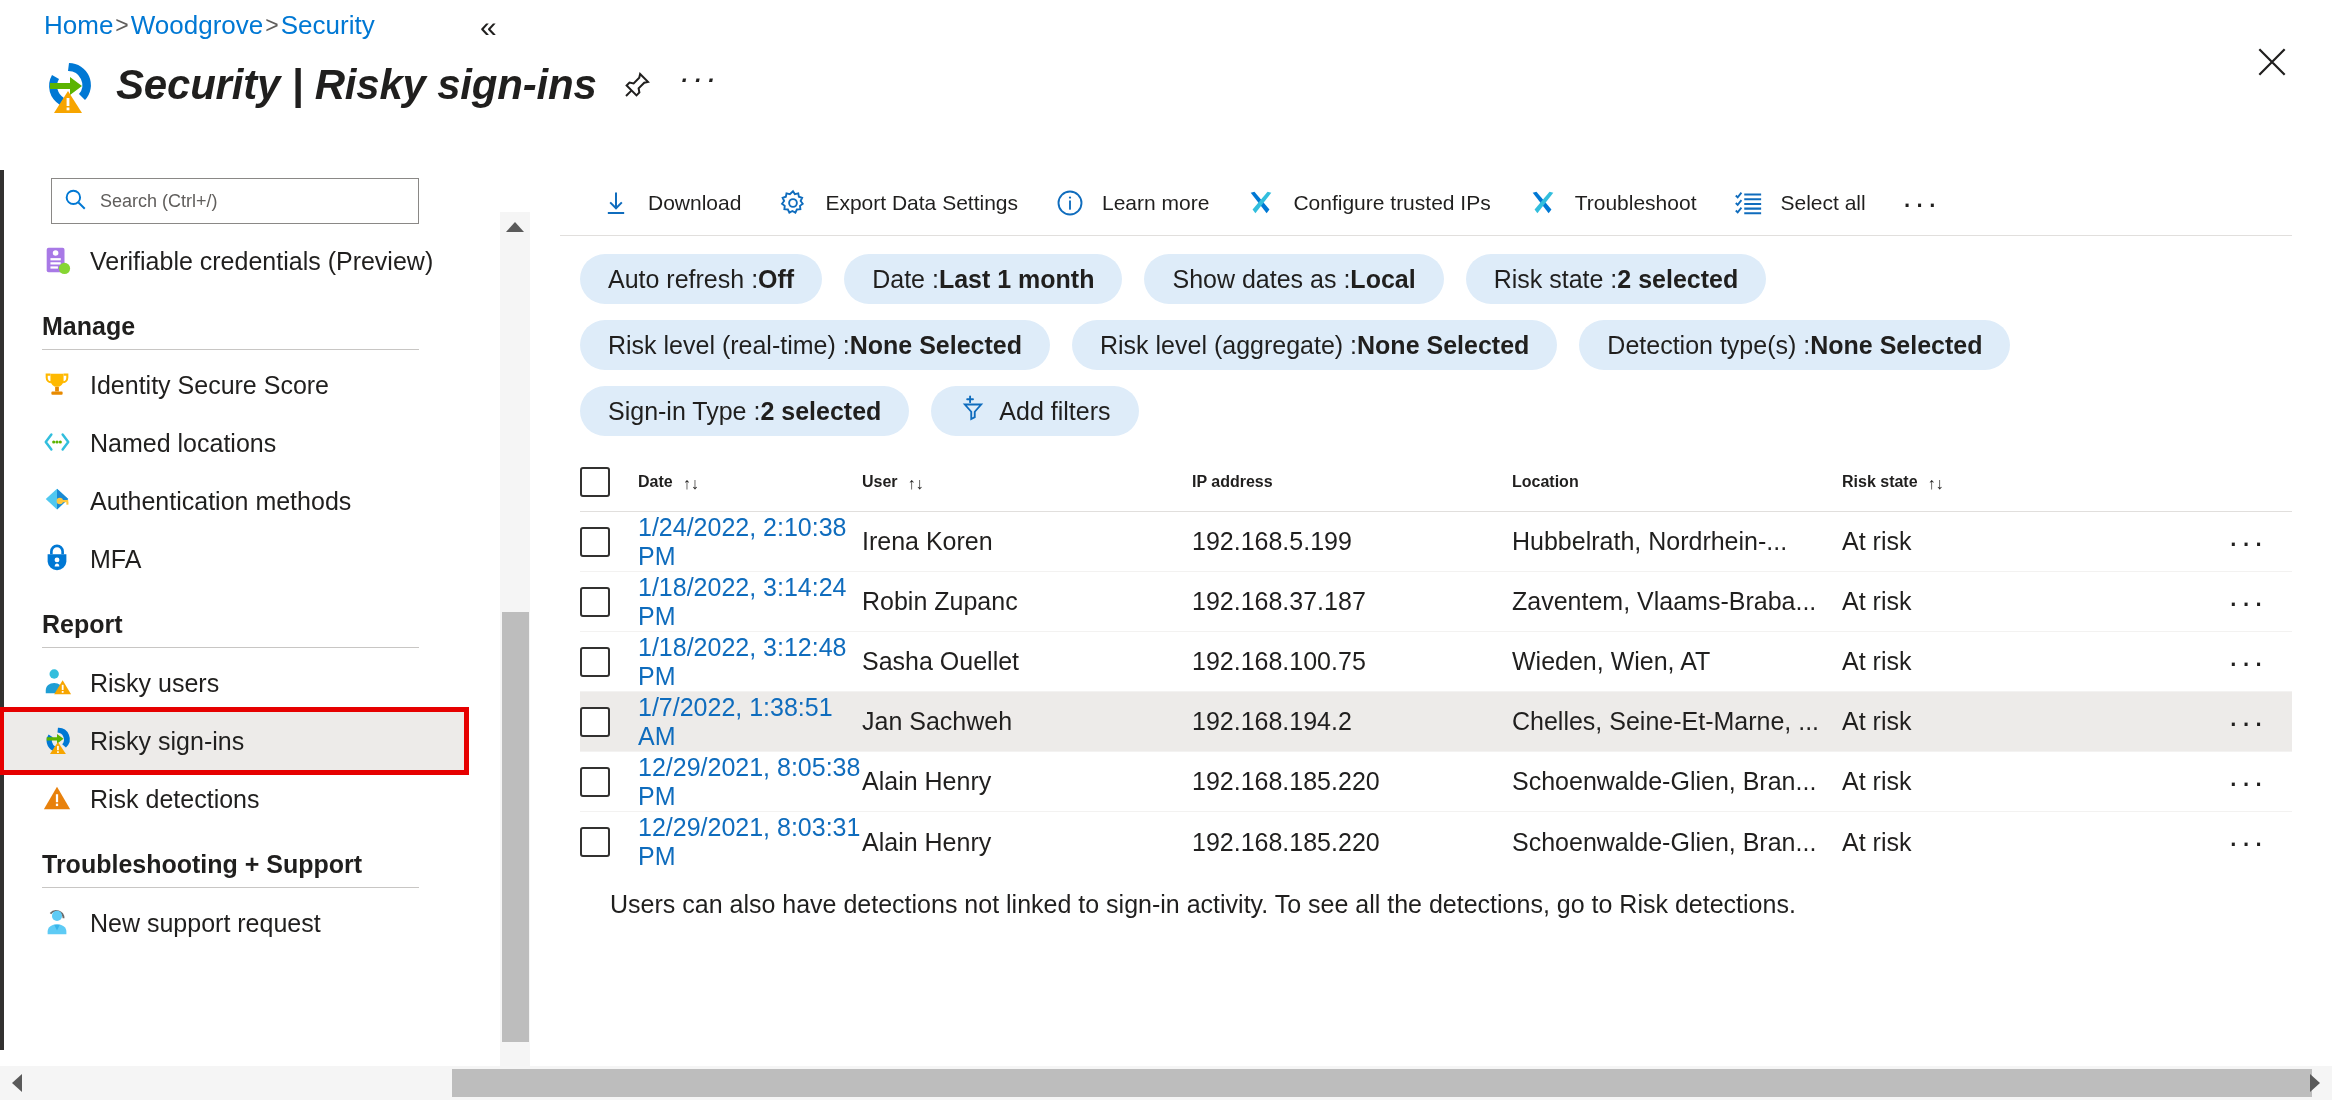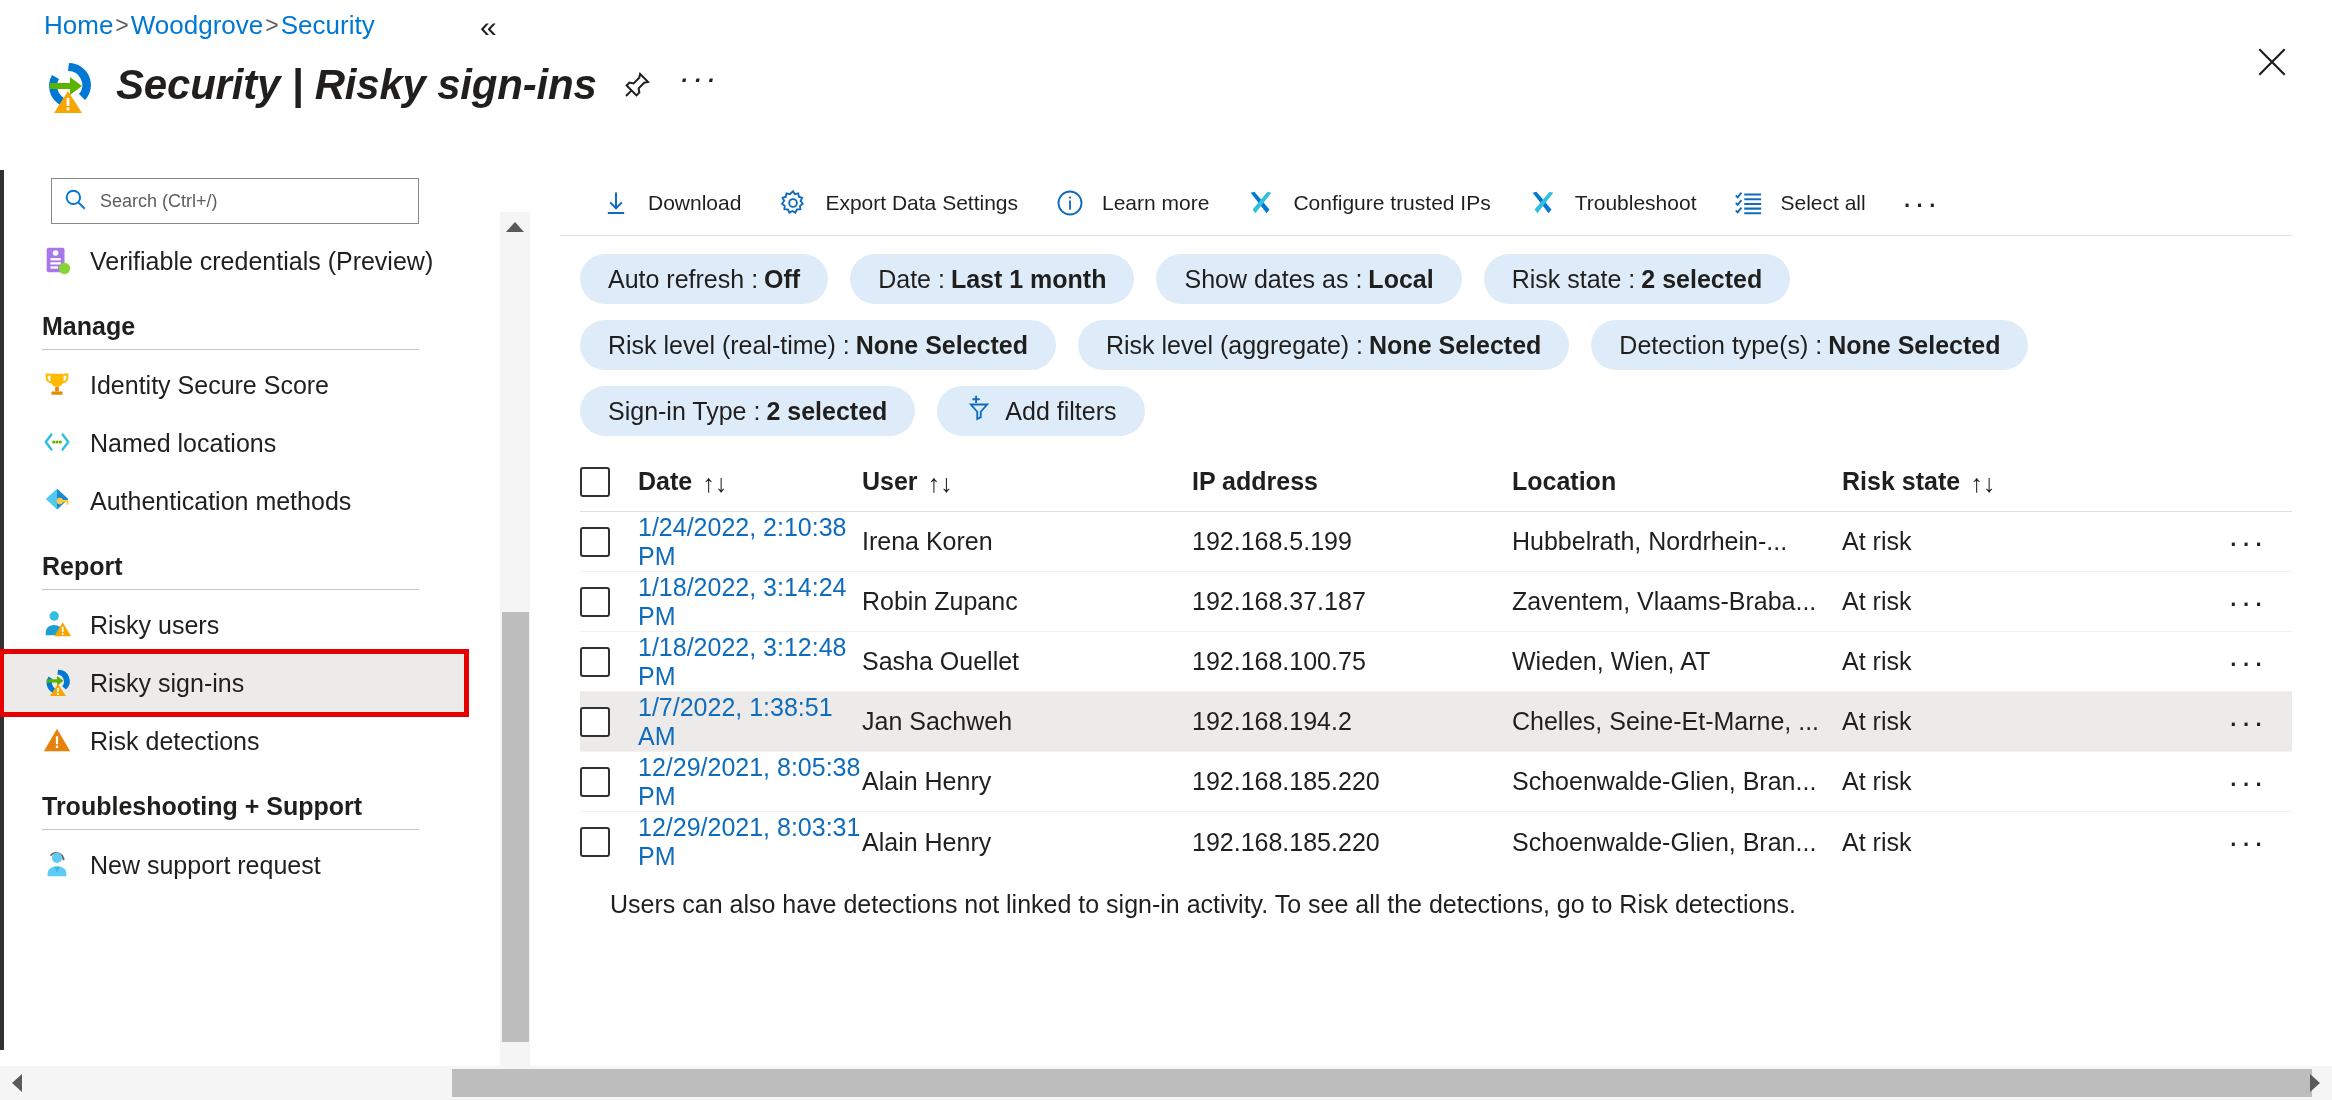--- a/index.html
+++ b/index.html
@@ -112,30 +112,30 @@
   .tb-more { font-size: 32px; color: #201f1e; cursor: pointer; letter-spacing: 2px; padding: 0 18px; line-height: 20px;}
 
   .filters { padding: 18px 20px 0 20px; }
   .filter-row { display: flex; align-items: center; gap: 22px; margin-bottom: 16px; flex-wrap: nowrap; }
   .pill {
     background: #deecf9; border-radius: 26px;
     height: 50px; padding: 0 28px;
     display: inline-flex; align-items: center;
     font-size: 25px; color: #201f1e; cursor: pointer; white-space: nowrap;
   }
-  .pill b { font-weight: 700; margin-left: 6px; }
+  .pill b { font-weight: 700; margin-left: 0; }
   .pill .lbl { color: #201f1e; }
   .pill.addfilter { color: #0f6cbd; gap: 12px; }
   .pill.addfilter .txt { color: #201f1e; }
 
   
   .table { margin: 14px 40px 0 20px; }
   .thead {
     display: flex; align-items: center; height: 60px;
-    font-size: 25px; font-weight: 700; color: #201f1e;
+    font-size: 16px; font-weight: 700; color: #201f1e;
     border-bottom: 1px solid #e1dfdd;
   }
   .trow {
     display: flex; align-items: center; height: 60px;
     font-size: 25px; color: #201f1e;
     border-bottom: 1px solid #f3f2f1;
   }
   .trow.sel { background: #edebe9; }
   .c-check { width: 58px; flex: none; display: flex; align-items: center; }
   .c-date  { width: 224px; flex: none; }
@@ -263,20 +263,31 @@
             <path d="M16 4 L28 15 L16 26 L4 15 Z" fill="#50c8f0"></path>
             <path d="M16 4 L28 15 L16 26 Z" fill="#1a8ad4"></path>
             <circle cx="19" cy="17" r="3.4" fill="#ffc83d"></circle>
             <rect x="21" y="16" width="7" height="2.4" fill="#ffc83d"></rect>
             <rect x="26" y="18" width="2.2" height="3" fill="#ffc83d"></rect>
           </svg>
         </span>
         <span>Authentication methods</span>
       </div>
 
+      <div class="nav-item">
+        <span class="ico">
+          <svg width="30" height="30" viewBox="0 0 32 32">
+            <path d="M10 12V9a6 6 0 0 1 12 0v3" fill="none" stroke="#0078d4" stroke-width="2.8"></path>
+            <path d="M6 12h20v8a10 10 0 0 1-10 9 10 10 0 0 1-10-9z" fill="#0078d4"></path>
+            <circle cx="16" cy="18" r="2.6" fill="#fff"></circle>
+            <path d="M13.5 25c0-2 1.2-3.2 2.5-3.2s2.5 1.2 2.5 3.2z" fill="#fff"></path>
+          </svg>
+        </span>
+        <span>MFA</span>
+      </div>
 
       <div class="nav-section">Report</div>
       <div class="nav-divider"></div>
 
       <div class="nav-item">
         <span class="ico">
           <svg width="30" height="30" viewBox="0 0 32 32">
             <circle cx="13" cy="7.5" r="5" fill="#32bedd"></circle>
             <path d="M4 28v-3c0-5 4-8 9-8s9 3 9 8v3z" fill="#1f9ed4"></path>
             <path d="M22 14 L31 29 H13 Z" fill="#f7a500"></path>

